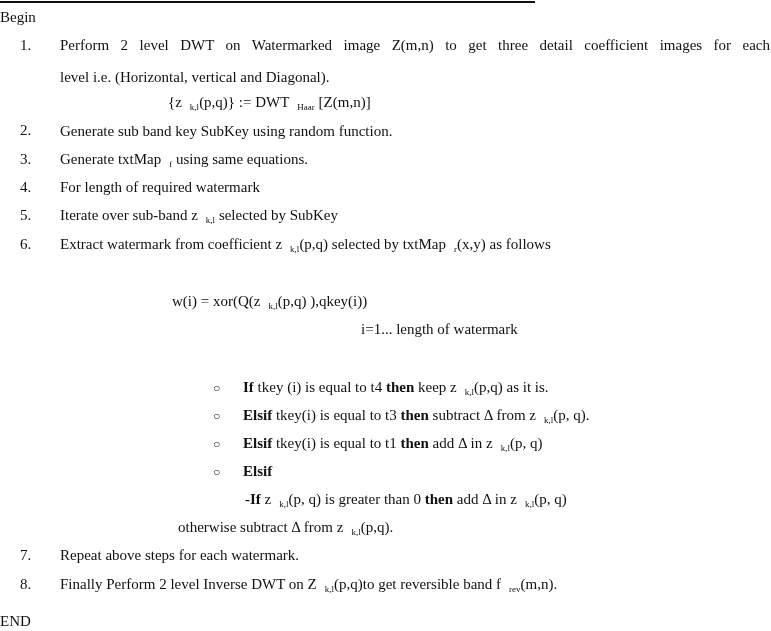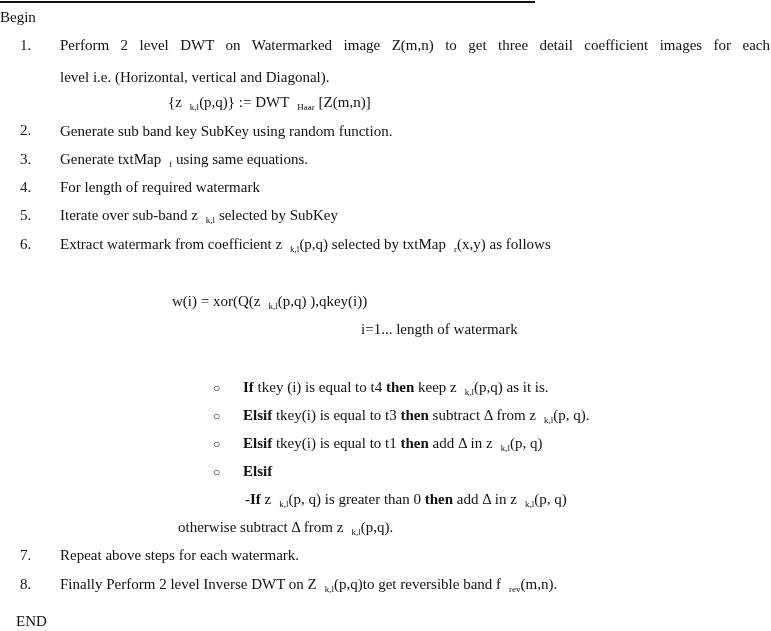--- a/index.html
+++ b/index.html
@@ -80,13 +80,13 @@
 <div>
   <div class="ln num" style="top:546px;">7.</div>
   <div class="ln txt" style="top:546px;">Repeat above steps for each watermark.</div>
 </div>
 
 <div>
   <div class="ln num" style="top:575px;">8.</div>
   <div class="ln txt" style="top:575px;"><span>Finally Perform 2 level Inverse DWT on Z</span><sub>k,l</sub><span>(p,q)to get reversible band f</span><sub>rev</sub><span>(m,n).</span></div>
 </div>
 
-<div class="ln" style="left:16px;top:612px;">END</div>
+<div class="ln" style="left:0;top:612px;">END</div>
 
 </body></html>

